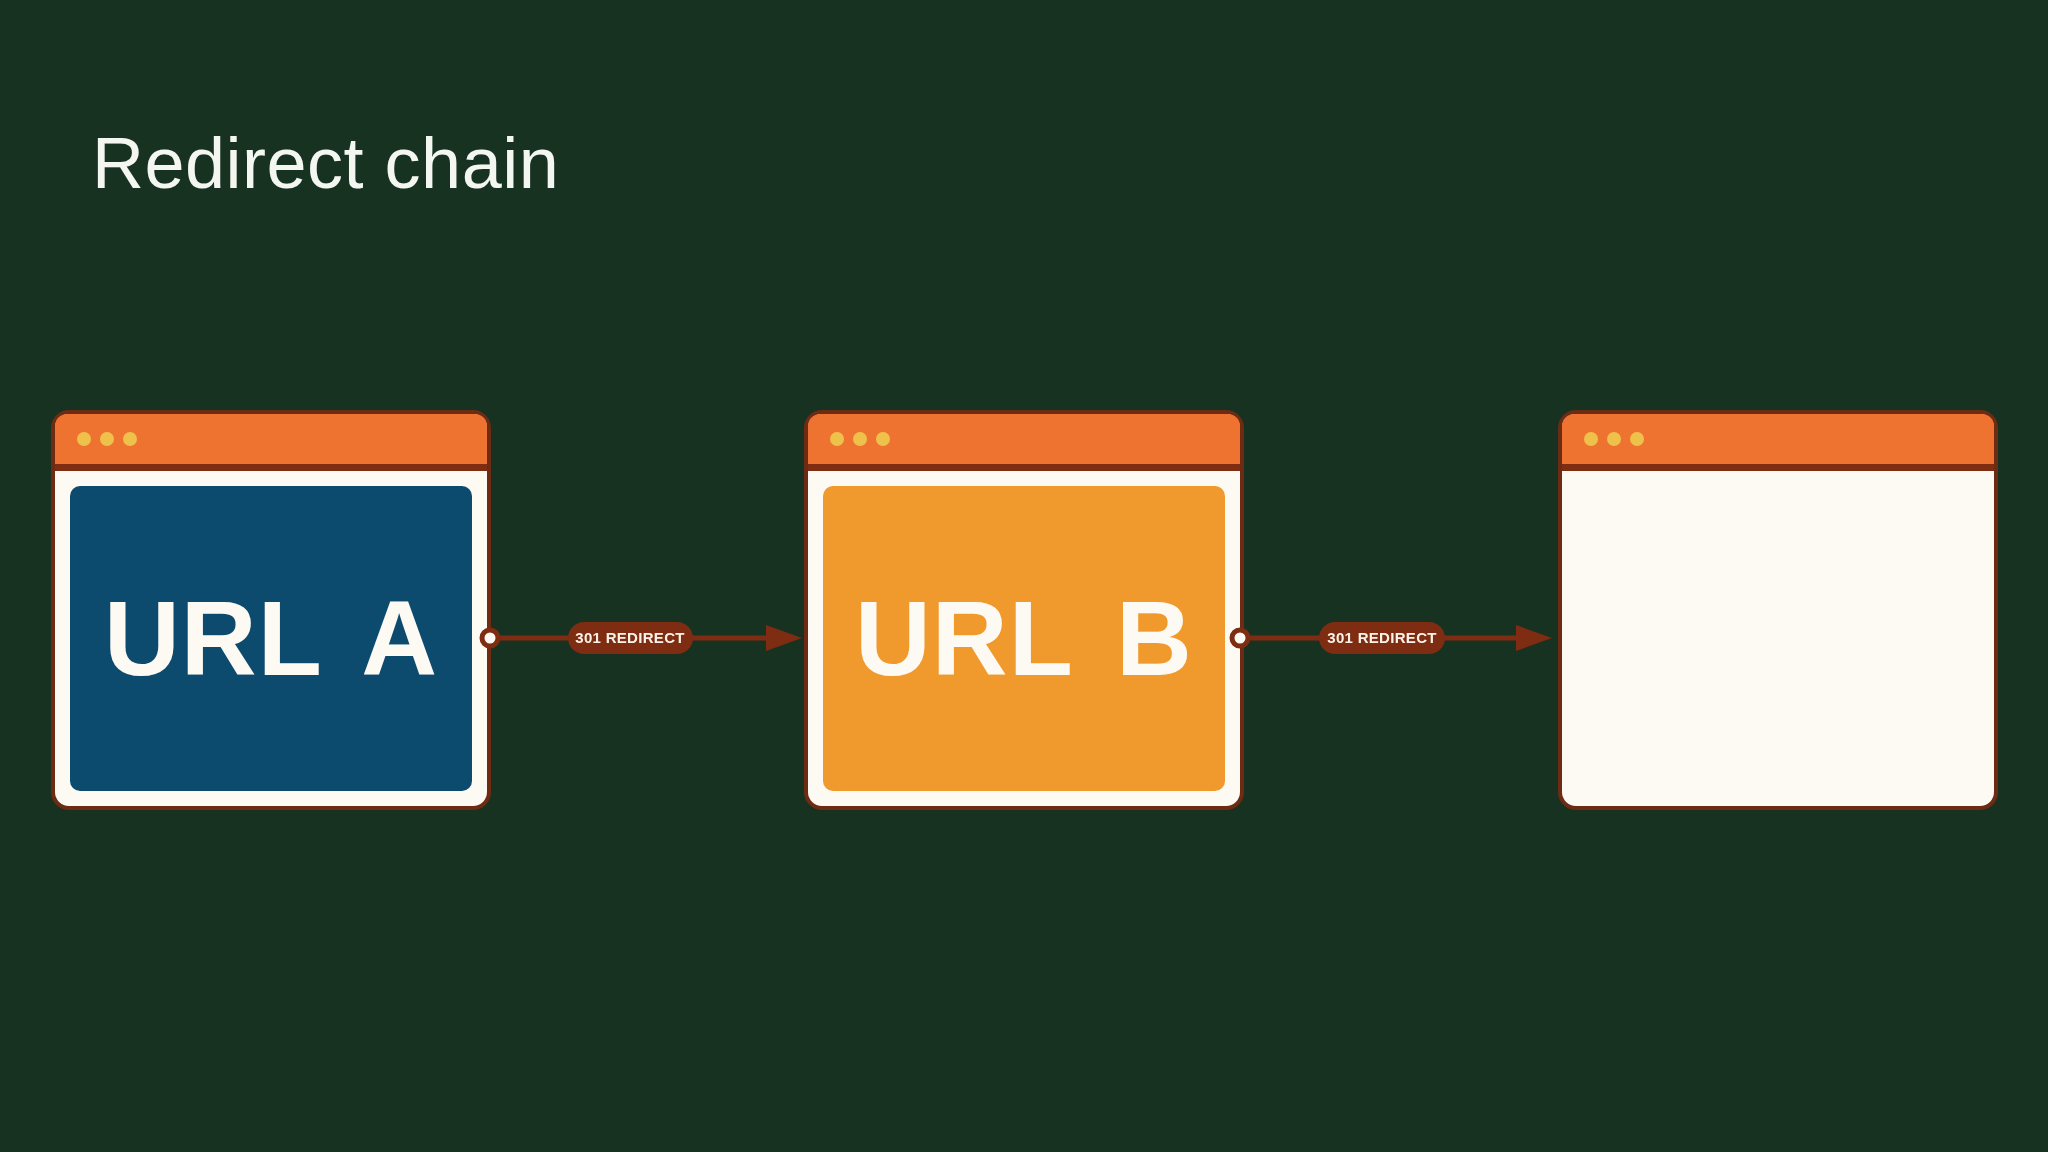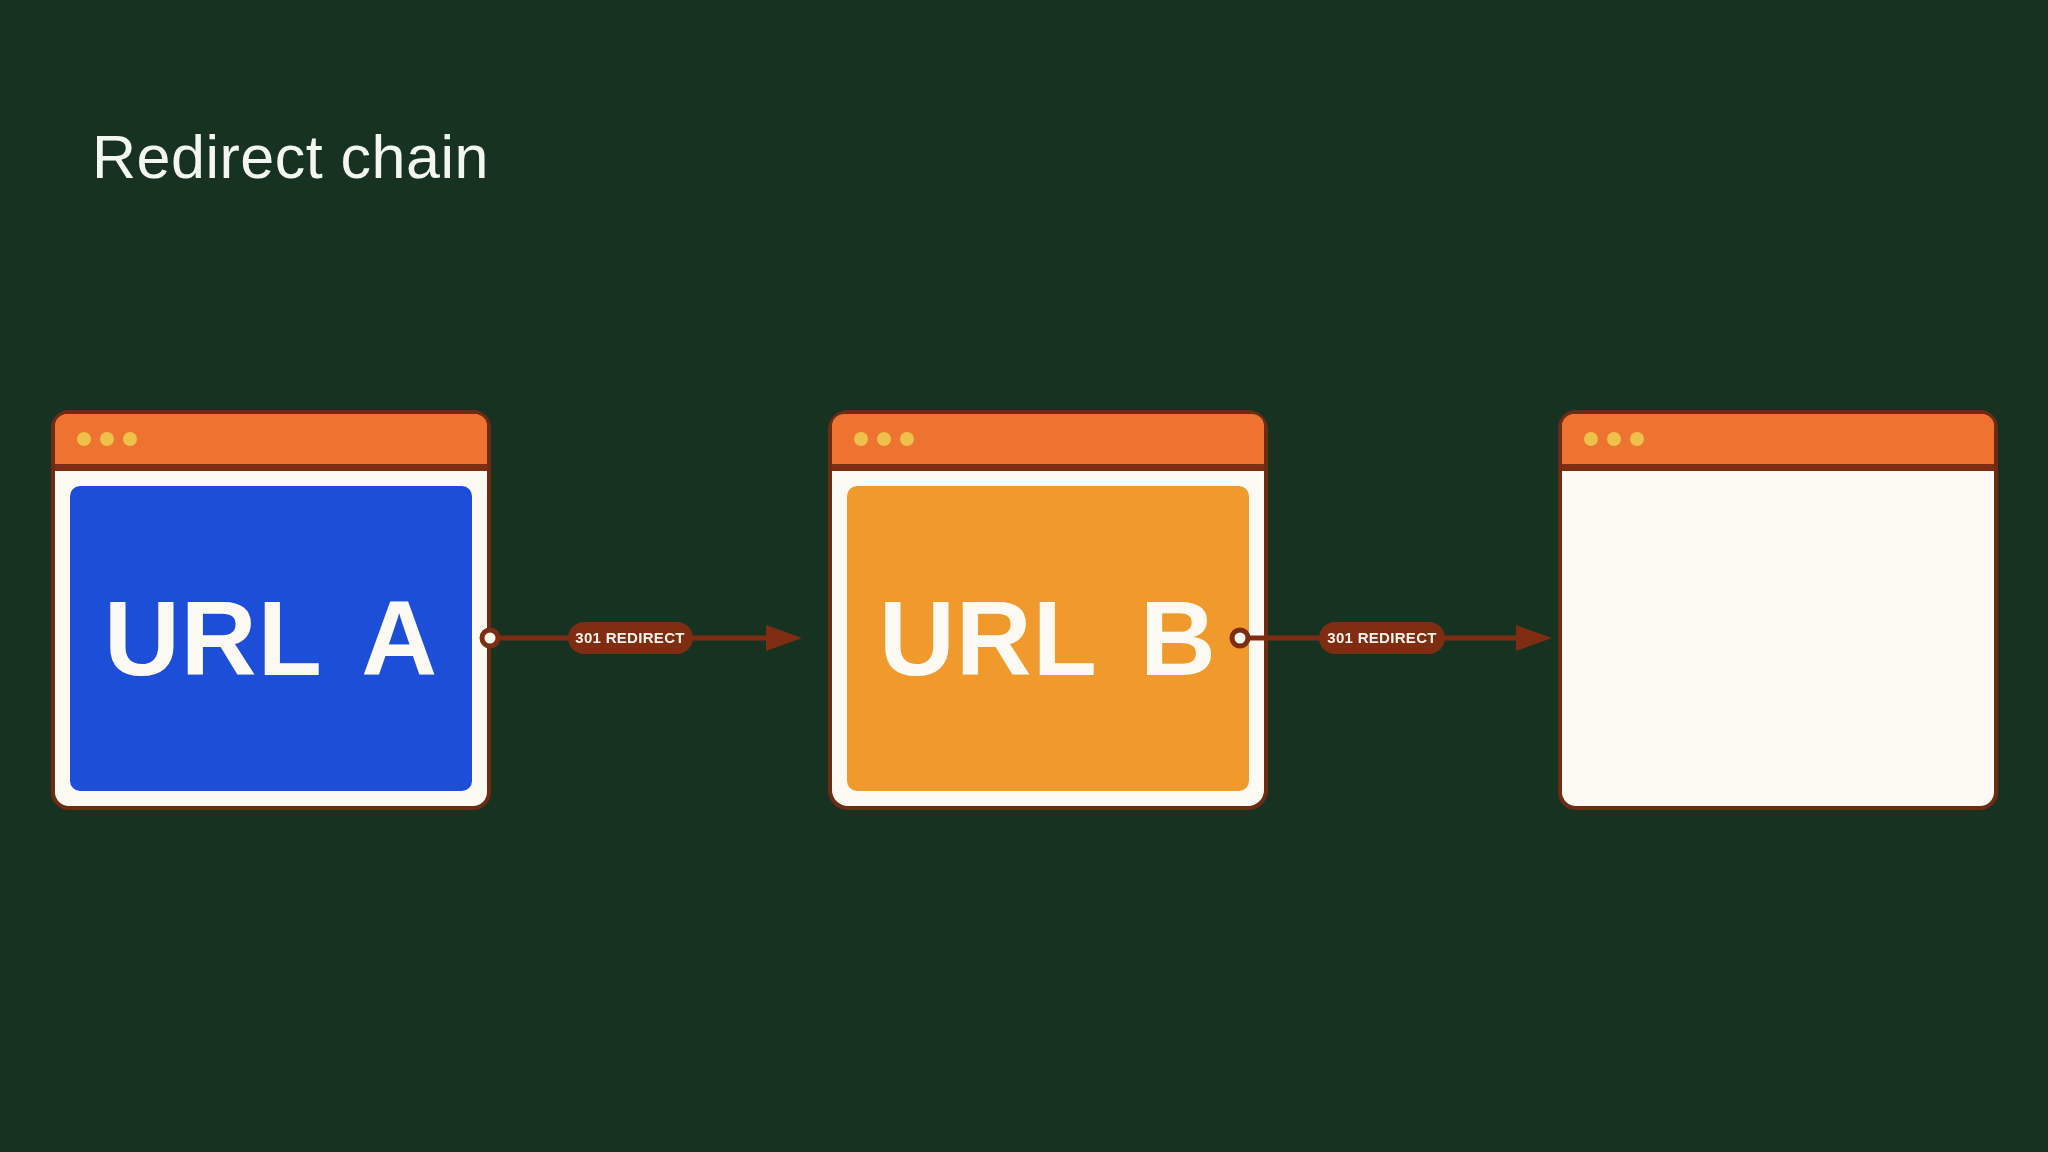--- a/index.html
+++ b/index.html
@@ -11,39 +11,39 @@
     font-family: "Liberation Sans", sans-serif;
   }
   body {
     position: relative;
     background: #183222;
   }
   .page-title {
     position: absolute;
     left: 92px;
     top: 122px;
-    font-size: 61px;
+    font-size: 72px;
     font-weight: 400;
     color: #f4f6f1;
     letter-spacing: 0.5px;
     white-space: nowrap;
   }
   .window {
     position: absolute;
     top: 414px;
     width: 432px;
     height: 392px;
     background: #fdfaf4;
     border-radius: 14px;
     box-shadow: 0 0 0 4px #6e2b13;
     display: flex;
     flex-direction: column;
   }
   .win-a { left: 55px; }
-  .win-b { left: 832px; border-radius: 16px; }
+  .win-b { left: 808px; }
   .win-c { left: 1562px; }
   .titlebar {
     height: 50px;
     flex: 0 0 50px;
     background: #ee7330;
     border-radius: 12px 12px 0 0;
     display: flex;
     align-items: center;
     padding-left: 22px;
     gap: 9px;
@@ -100,21 +100,21 @@
 <div class="page-title">Redirect chain</div>
 
 <div class="window win-a">
   <div class="titlebar" style="background: rgb(238, 115, 48);">
     <span class="dot" style="background: rgb(238, 193, 75);"></span>
     <span class="dot" style="background: rgb(238, 193, 75);"></span>
     <span class="dot" style="background: rgb(238, 193, 75);"></span>
   </div>
   <div class="titlebar-shadow"></div>
   <div class="window-body">
-    <div class="window-content" style="background: #1d4ed8; text-align: right;">
+    <div class="window-content" style="background: #0c4a6e; text-align: right;">
       <span class="window-label">URL A</span>
     </div>
   </div>
 </div>
 
 <svg class="connector conn-1" viewBox="0 0 333 60" xmlns="http://www.w3.org/2000/svg">
   <line x1="19" y1="30" x2="300" y2="30" stroke="#7e2c12" stroke-width="5"></line>
   <polygon points="287,17 323,30 287,43" fill="#7e2c12"></polygon>
   <circle cx="11" cy="30" r="8" fill="#fdfaf4" stroke="#7e2c12" stroke-width="5"></circle>
   <rect x="89" y="14" width="125" height="32" rx="16" fill="#7e2c12"></rect>

